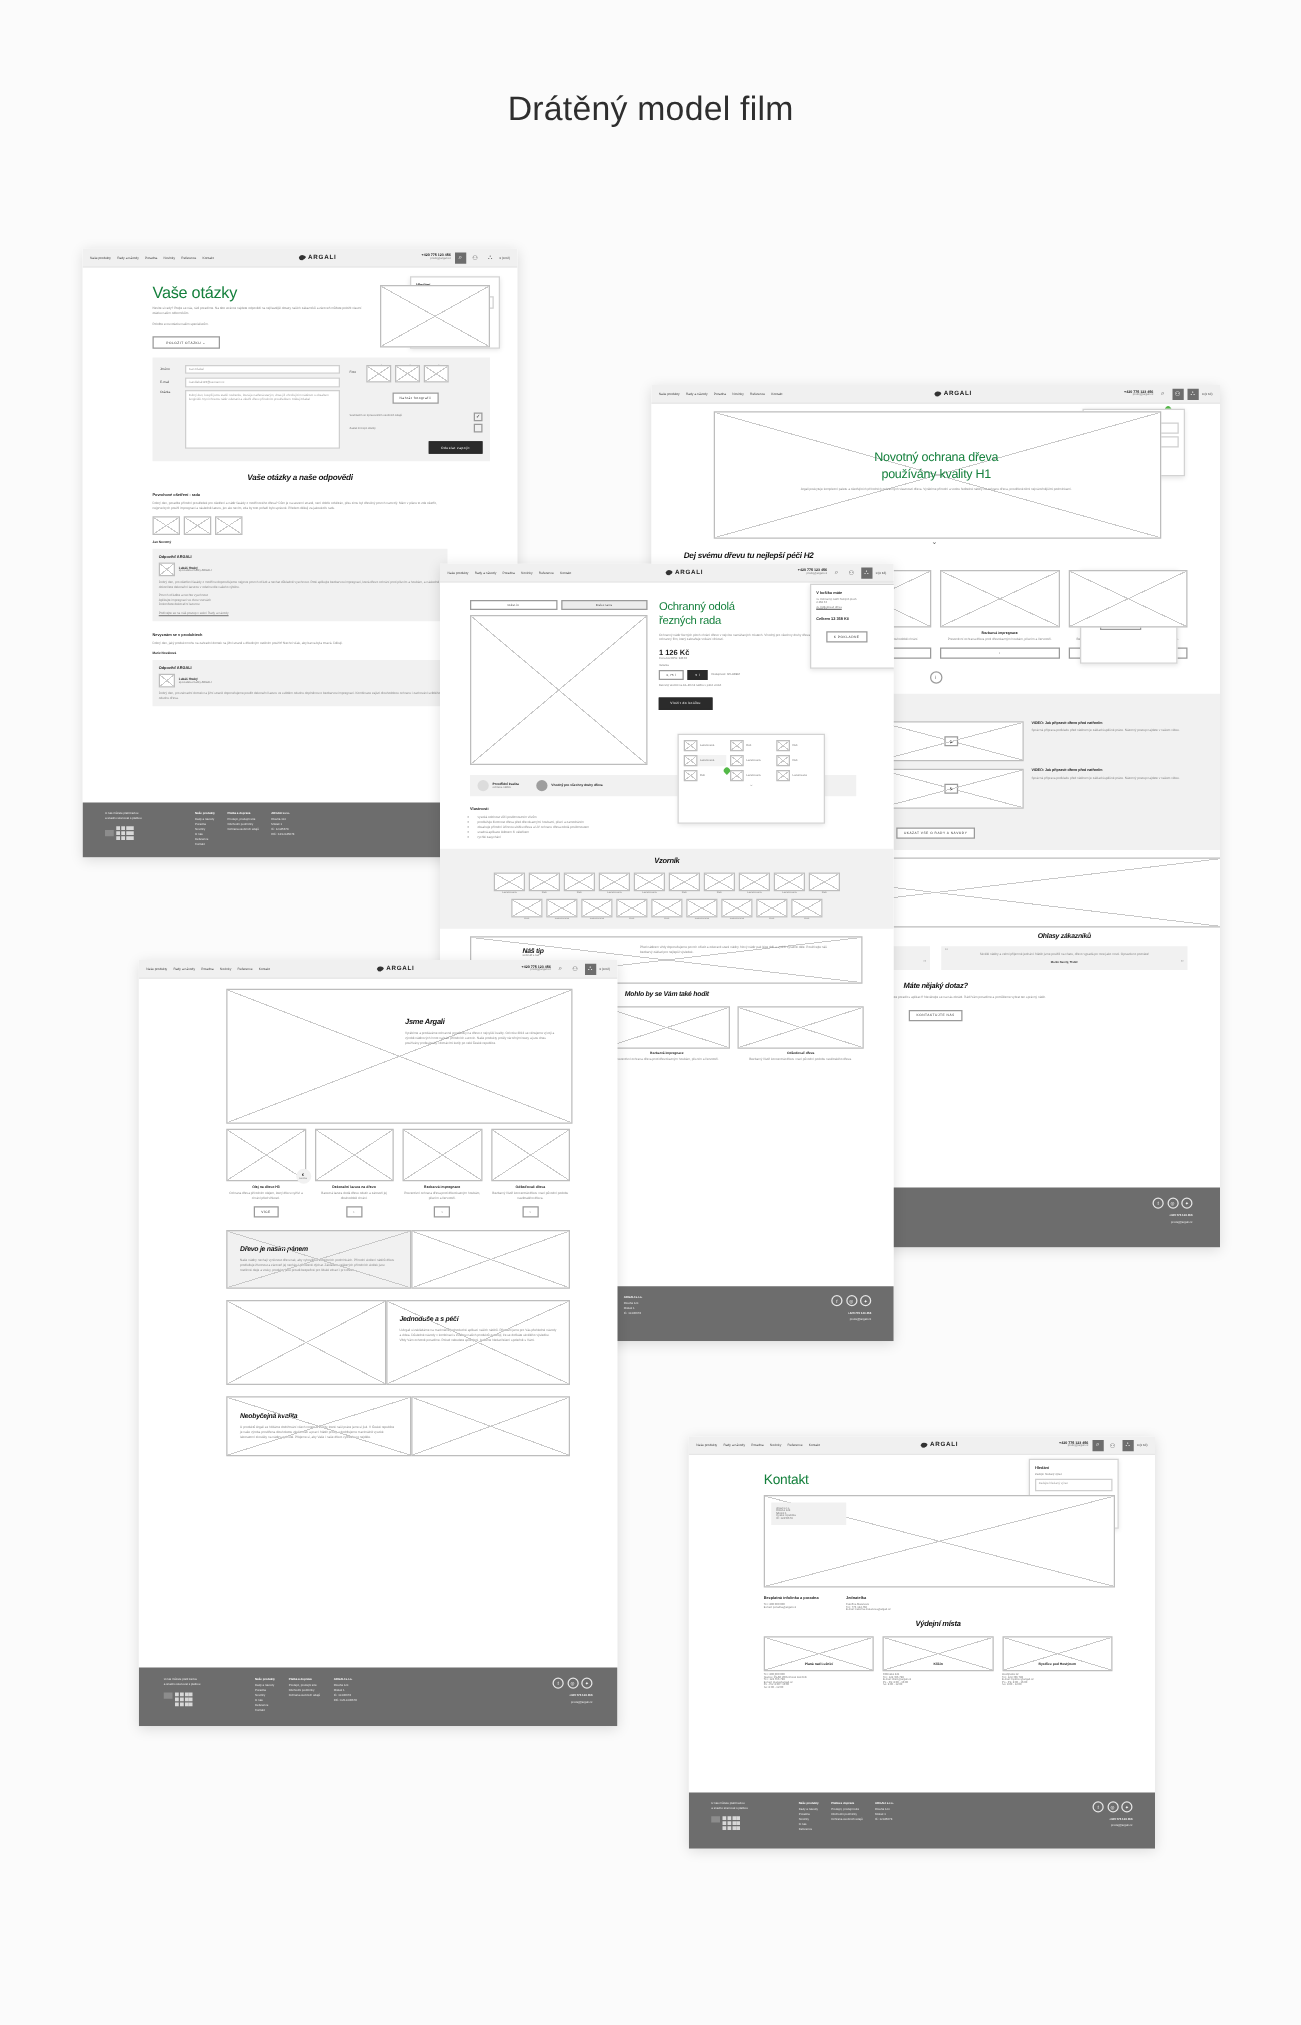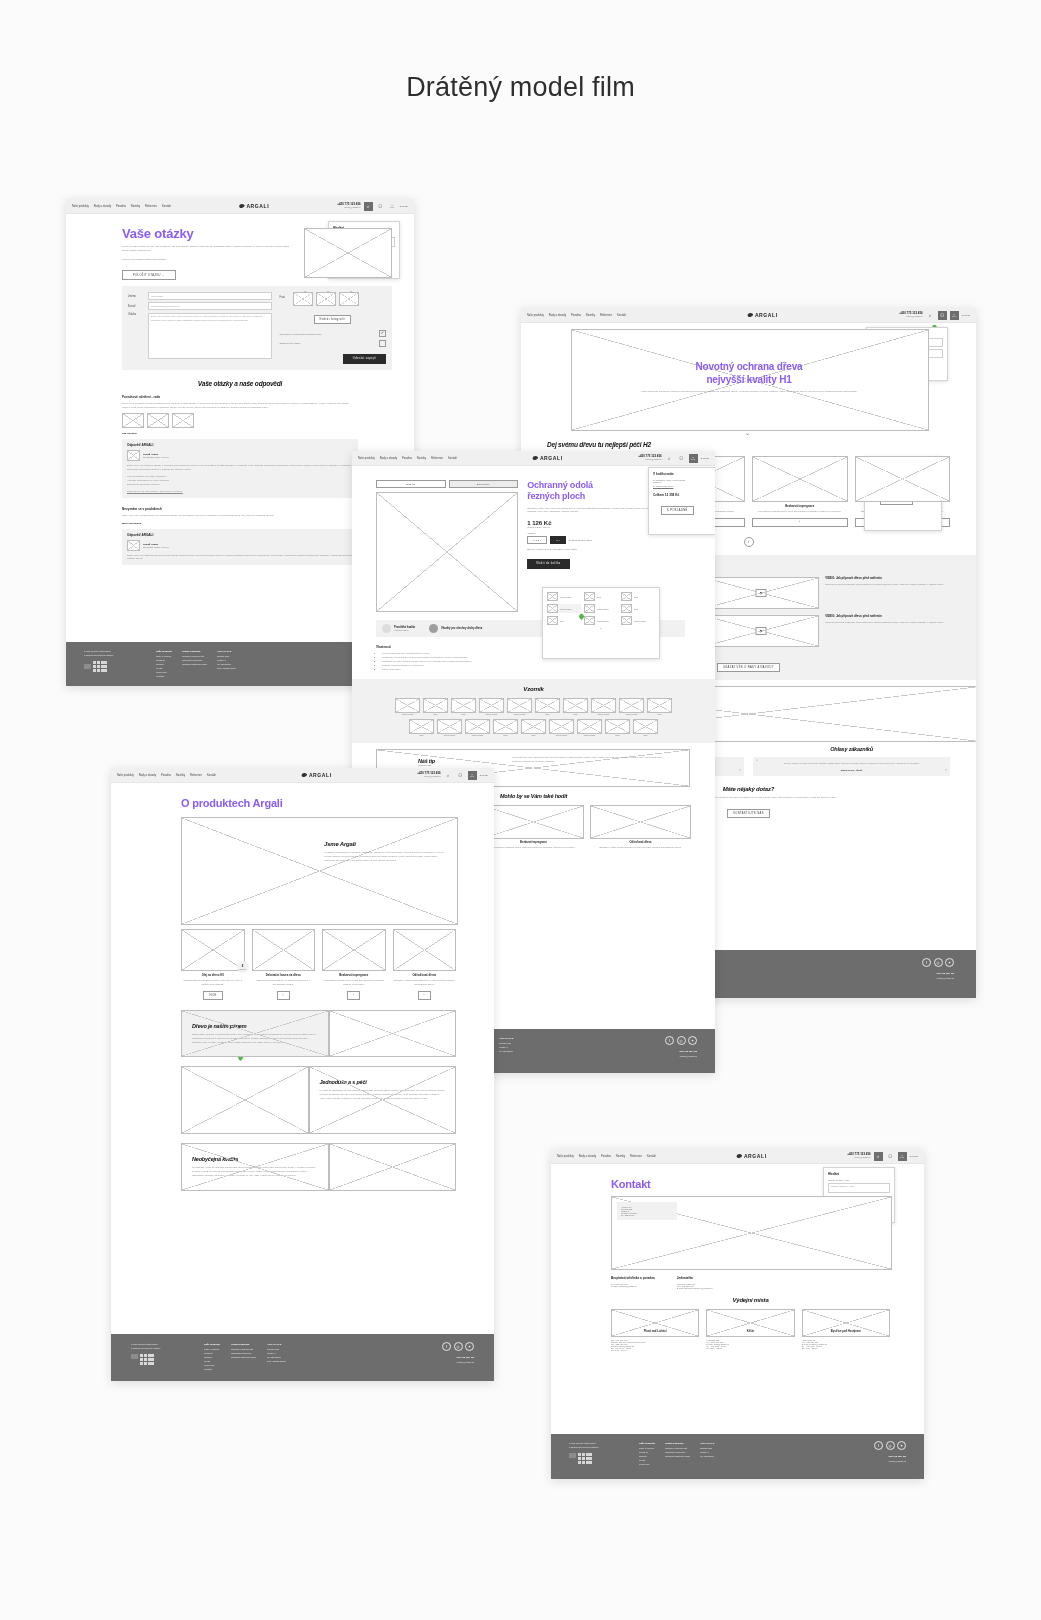--- a/index.html
+++ b/index.html
@@ -24,21 +24,21 @@
      clip-path:polygon(0% 55%,18% 20%,45% 8%,72% 16%,100% 42%,80% 68%,50% 92%,20% 88%);}
   .logo .wordmark{font-size:5px;font-weight:700;letter-spacing:.6px;color:#222;}
   .tools{display:flex;align-items:center;gap:3px;}
   .phone{text-align:right;line-height:1.1;}
   .phone b{display:block;font-size:2.9px;color:#222;font-weight:700;}
   .phone i{display:block;font-size:2.2px;color:#777;font-style:normal;}
   .icobox{width:9px;height:9px;border:0;display:flex;align-items:center;justify-content:center;font-size:5px;color:#555;}
   .icobox.dark{background:#6d6d6d;color:#fff;}
   .icobox.cart{background:#6d6d6d;color:#fff;}
   .cartlbl{font-size:2.4px;color:#333;}
-  h1.wh{font-size:13px;font-weight:700;color:#8b5cf6;margin:0 0 4px 0;letter-spacing:-.2px;}
+  h1.wh{font-size:13px;font-weight:400;color:#15803d;margin:0 0 4px 0;letter-spacing:-.2px;}
   h2.wh{font-size:11px;font-weight:700;color:#111;margin:0;letter-spacing:-.2px;}
   .ital{font-style:italic;font-weight:700;}
   .para{font-size:2.5px;line-height:1.55;color:#8a8a8a;}
   .lbl{font-size:2.6px;color:#4a4a4a;}
   .lbl-b{font-size:3.1px;color:#1d1d1d;font-weight:700;}
   .xbox{border:1px solid #bdbdbd;position:relative;background:#fff;}
   .xbox::before,.xbox::after{content:"";position:absolute;left:0;top:0;width:100%;height:100%;}
   .xbox::before{background:linear-gradient(to top right,transparent calc(50% - .4px),#c9c9c9 calc(50% - .4px),#c9c9c9 calc(50% + .4px),transparent calc(50% + .4px));}
   .xbox::after{background:linear-gradient(to bottom right,transparent calc(50% - .4px),#c9c9c9 calc(50% - .4px),#c9c9c9 calc(50% + .4px),transparent calc(50% + .4px));}
   .field{border:1px solid #cfcfcf;background:#fff;font-size:2.4px;color:#9a9a9a;padding:1.4px 2px;}
@@ -300,21 +300,21 @@
     <div class="row" style="gap:4px;margin-top:4px;align-items:center;">
       <div class="btn" style="padding:1.5px 4px;">PŘIHLÁSIT</div>
       <div class="tag" style="line-height:1.5;">Zapomněli jste heslo?<br>Chci se registrovat</div>
     </div>
   </div>
 
   <div style="position:relative;height:112px;">
     <div class="xbox" style="position:absolute;left:50px;top:6px;width:356px;height:100px;"></div>
     <div style="position:absolute;left:110px;top:38px;width:236px;text-align:center;">
       <h1 class="wh" style="font-size:10px;line-height:1.25;">
-        <span>Novotný ochrana dřeva</span><br><span>nejvyšší kvality H1</span>
+        <span>Novotný ochrana dřeva</span><br><span>používány kvality H1</span>
       </h1>
       <div class="para" style="margin-top:4px;">Argali poskytuje komplexní paletu a ošetřujících přírodních ochranných vlastností dřeva. Vyrábíme přírodní a vodou ředitelné nátěry na ochranu dřeva, prověřené těmi nejnáročnějšími podmínkami.</div>
     </div>
     <div style="position:absolute;left:224px;top:106px;font-size:6px;color:#666;">⌄</div>
   </div>
 
   <div class="popcard" style="left:343px;top:148px;width:66px;height:63px;padding:5px;">
     <div class="lbl-b">V košíku máte</div>
     <div style="margin-top:3px;">
       <div class="tag">1× Ochranný nátěr řezných ploch</div>
@@ -532,21 +532,21 @@
     <div style="width:46%;">
       <div style="display:flex;gap:3px;">
         <div class="btn" style="flex:1;text-align:center;font-size:2.4px;padding:1.5px 0;">Odstín</div>
         <div class="btn" style="flex:1;text-align:center;font-size:2.4px;padding:1.5px 0;background:#ececec;">Dekorace</div>
       </div>
       <div class="xbox" style="margin-top:4px;height:118px;"></div>
     </div>
 
     <div style="flex:1;">
       <h1 class="wh" style="font-size:9px;line-height:1.25;">
-        <span>Ochranný odolá</span><br><span>řezných ploch</span>
+        <span>Ochranný odolá</span><br><span>řezných rada</span>
       </h1>
       <div class="para" style="margin-top:4px;">Ochranný nátěr řezných ploch chrání dřevo v nejvíce namáhaných místech. Vhodný pro všechny druhy dřeva, rychle zasychá a vytváří pevný ochranný film, který zabraňuje vnikání vlhkosti.</div>
       <div class="lbl-b" style="font-size:6px;margin-top:6px;">1 126 Kč</div>
       <div class="tag">Cena bez DPH: 930 Kč</div>
       <div class="tag" style="margin-top:4px;">Varianta</div>
       <div style="display:flex;gap:3px;align-items:center;margin-top:2px;">
         <div class="btn" style="padding:1.5px 5px;font-size:2.4px;">0,75 l</div>
         <div class="btn dark" style="padding:1.5px 5px;font-size:2.4px;">5 l</div>
         <div class="tag">Dostupnost: SKLADEM</div>
       </div>
@@ -809,23 +809,20 @@
         <b>+420 775 123 456</b>
           <i>prodej@argali.cz</i>
       </div>
       <div class="icobox">⌕</div>
       <div class="icobox">⚇</div>
       <div class="icobox cart">⛬</div>
       <span class="cartlbl">0 (0 Kč)</span>
     </div>
   </div>
 
-  <div style="padding:14px 0 0 70px;">
-    <h1 class="wh" style="font-size:11px;">O produktech Argali</h1>
-  </div>
 
   <div style="position:relative;margin:8px 38px 0 70px;height:106px;">
     <div class="xbox" style="position:absolute;left:0;top:0;width:100%;height:100%;"></div>
     <div style="position:absolute;left:52%;top:24px;width:44%;">
       <h2 class="wh ital" style="font-size:6px;">Jsme Argali</h2>
       <div class="para" style="margin-top:4px;">Vyrábíme a prodáváme ochranné prostředky na dřevo z nejvyšší kvality. Od roku 2013 se věnujeme vývoji a výrobě nátěrových hmot na bázi přírodních surovin. Naše produkty prošly náročnými testy a jsou dnes používány profesionály i domácími kutily po celé České republice.</div>
     </div>
   </div>
 
   <div style="padding:6px 38px 0 70px;display:flex;gap:7px;">

